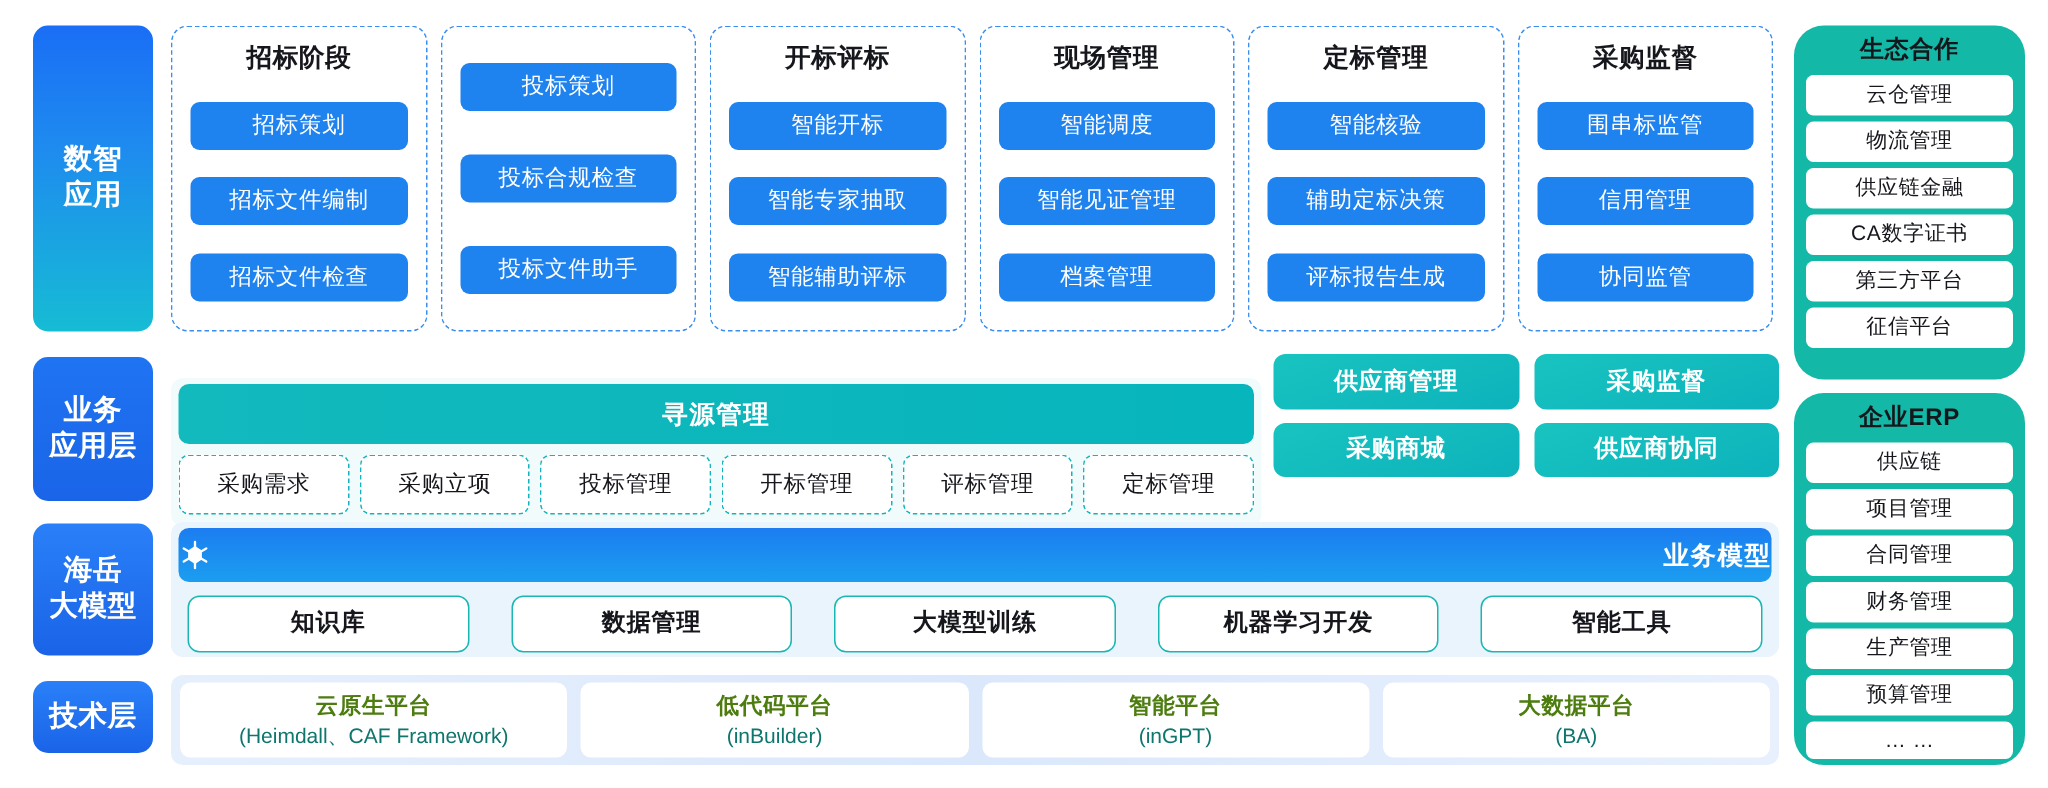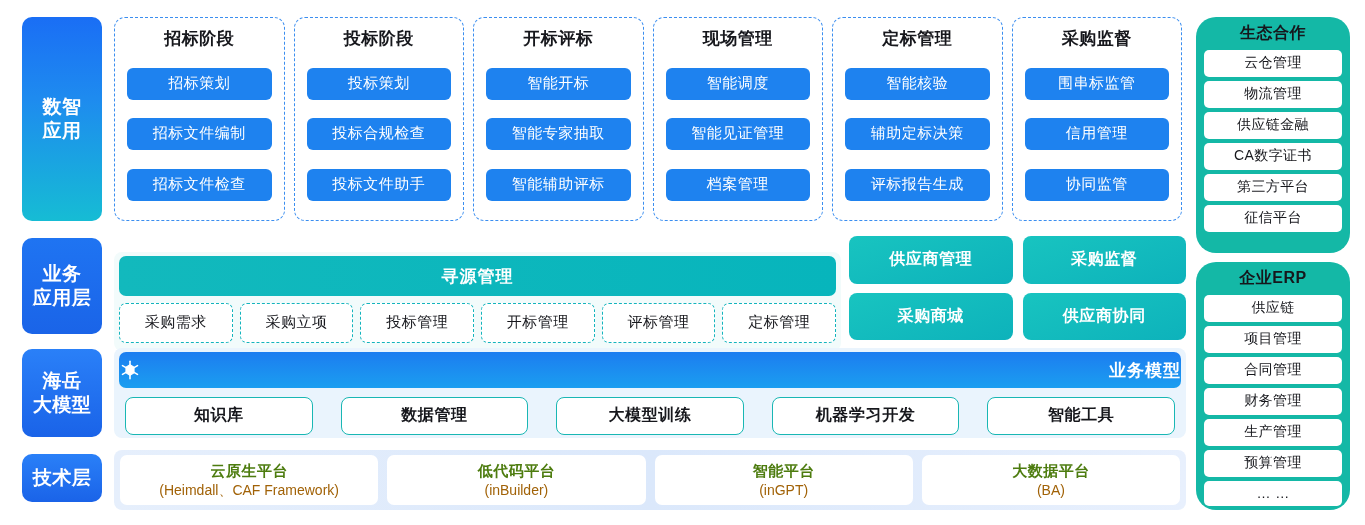--- a/index.html
+++ b/index.html
@@ -132,21 +132,21 @@
     color: #16171c;
     padding: 9px 0 10px 0;
     letter-spacing: 0.5px;
     white-space: nowrap;
   }
   .row2-right {
     position: absolute;
     left: 735px;
     top: 0;
     width: 337px;
-    height: 104px;
+    height: 82px;
     display: grid;
     grid-template-columns: 1fr 1fr;
     grid-template-rows: 1fr 1fr;
     gap: 9px 10px;
   }
   .teal-tile {
     background: linear-gradient(160deg, #18c4c0 0%, #0db2bb 100%);
     border-radius: 8px;
     color: #ffffff;
     font-weight: bold;
@@ -228,21 +228,21 @@
     line-height: 1.2;
   }
   .tech-name {
     font-size: 15px;
     font-weight: bold;
     color: #4d7c0f;
     letter-spacing: 0.5px;
   }
   .tech-sub {
     font-size: 14px;
-    color: #a16207;
+    color: #0f766e;
     margin-top: 2px;
   }
 
   
   .side-panel {
     position: absolute;
     left: 1196px;
     width: 154px;
     background: #14b8a6;
     border-radius: 20px;
@@ -295,21 +295,20 @@
     <div class="phase-card">
       <div class="phase-title">招标阶段</div>
       <div class="phase-items">
         <div class="phase-pill">招标策划</div>
         <div class="phase-pill">招标文件编制</div>
         <div class="phase-pill">招标文件检查</div>
       </div>
     </div>
 
     <div class="phase-card">
-      <div class="phase-title">投标阶段</div>
       <div class="phase-items">
         <div class="phase-pill">投标策划</div>
         <div class="phase-pill">投标合规检查</div>
         <div class="phase-pill">投标文件助手</div>
       </div>
     </div>
 
     <div class="phase-card">
       <div class="phase-title">开标评标</div>
       <div class="phase-items">

